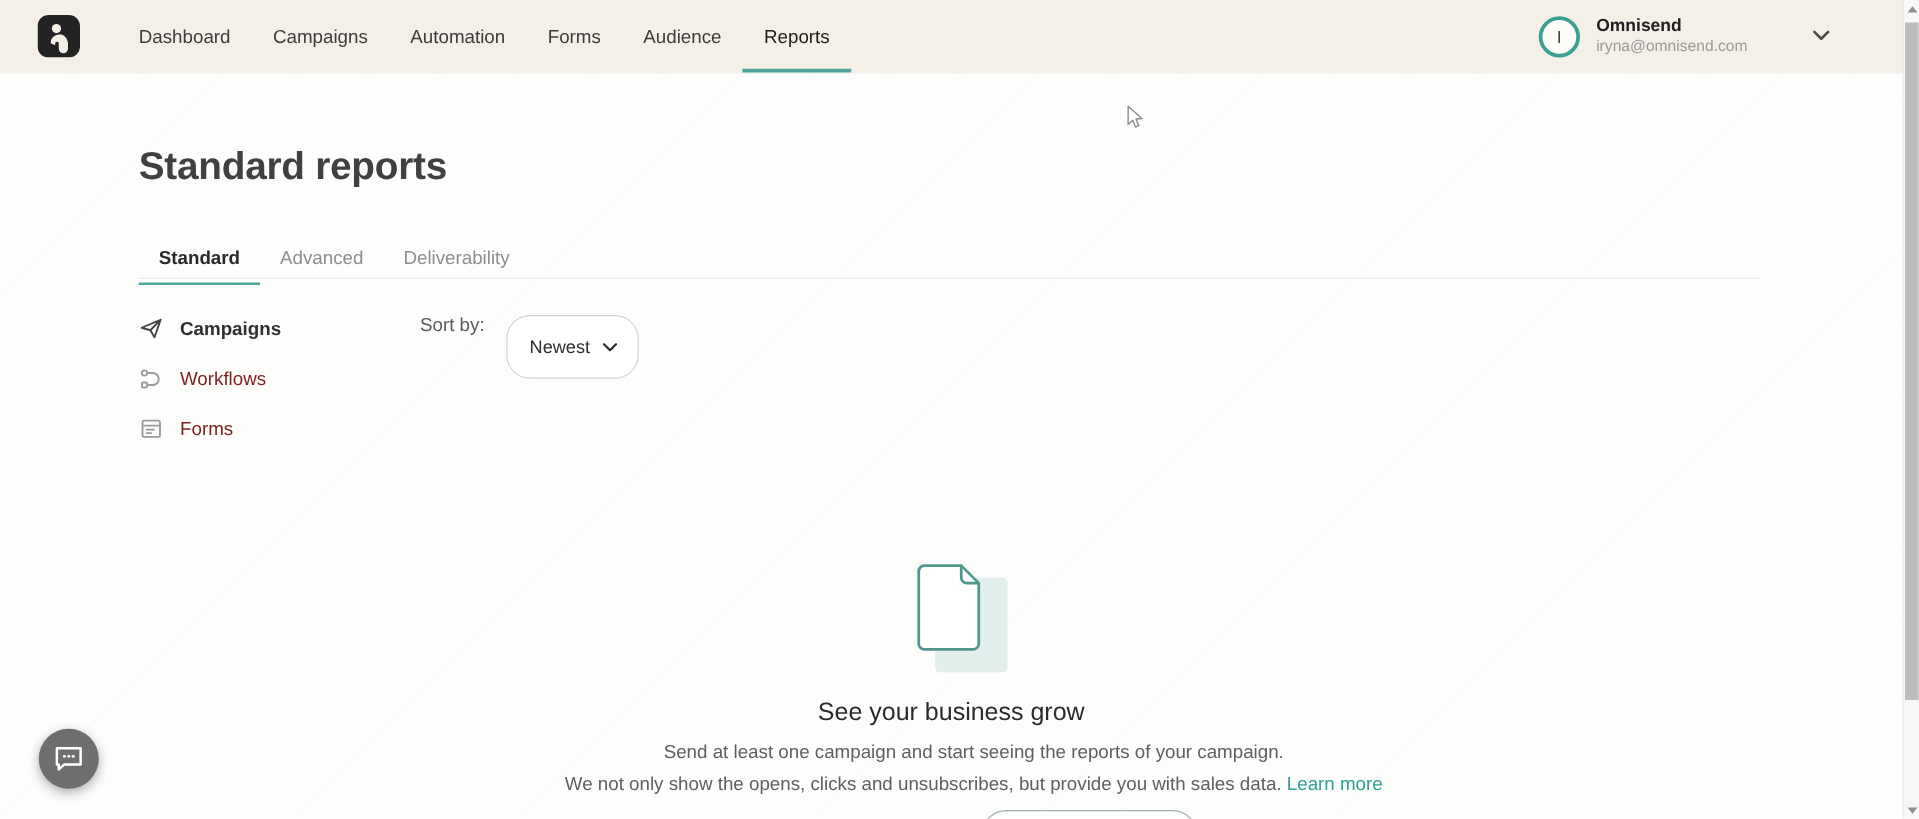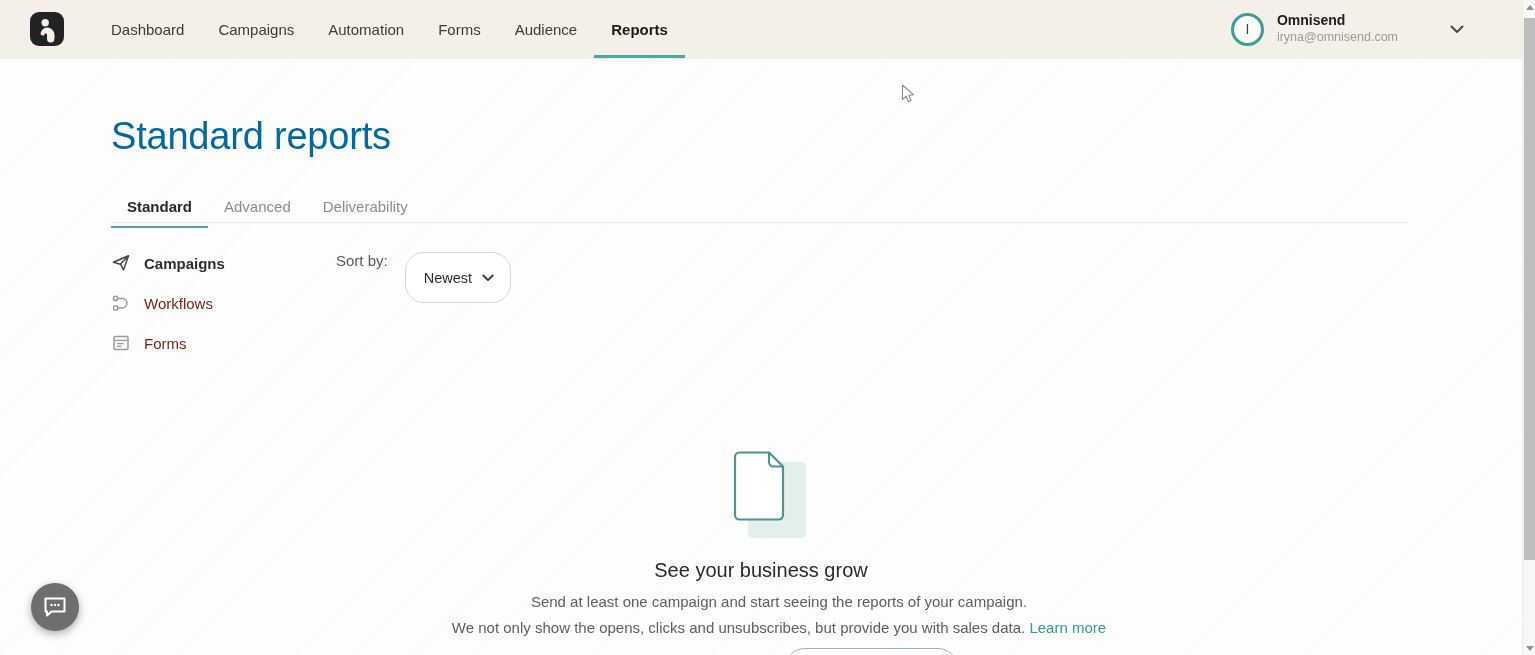--- a/index.html
+++ b/index.html
@@ -35,42 +35,42 @@
     display:flex;align-items:stretch;
     box-shadow:0 1px 0 rgba(0,0,0,0.05);
     z-index:10;
   }
   .logo{width:34px;height:34px;margin:12px 0 0 30px;flex:0 0 auto;}
   .nav{display:flex;margin-left:30px;}
   .nav-item{
     display:flex;align-items:center;padding:0 17px;cursor:pointer;
     font-size:15px;color:#3c3c3c;position:relative;
   }
-  .nav-item.active{color:#1c1c1c;font-weight:700;}
+  .nav-item.active{color:#1c1c1c;font-weight:400;}
   .nav-item.active::after{
     content:"";position:absolute;left:0;right:0;bottom:0;height:3px;background:var(--accent);
   }
   .user{display:flex;align-items:center;margin-left:auto;padding-right:58px;}
   .avatar{
     width:33px;height:33px;border-radius:50%;border:3px solid #3ba093;
     background:#fdfcf9;display:flex;align-items:center;justify-content:center;
     font-size:14px;font-weight:500;color:#3d4a48;
   }
   .user-text{margin-left:13px;line-height:1.25;}
   .user-name{font-size:14px;font-weight:700;color:#202020;}
   .user-email{font-size:12.5px;color:#9a9a9a;}
   .user-chevron{margin-left:52px;}
 
   
   .main{position:absolute;top:58px;left:0;width:1522px;height:597px;background:#fdfdfc;}
   .main::before{
     content:"";position:absolute;inset:0;pointer-events:none;
     background:repeating-linear-gradient(135deg, rgba(90,90,90,0.02) 0 1px, transparent 1px 42px);
   }
-  .page-title{position:absolute;left:111px;top:57px;font-size:38px;font-weight:400;color:#0369a1;letter-spacing:-0.2px;}
+  .page-title{position:absolute;left:111px;top:57px;font-size:31px;font-weight:700;color:#404040;letter-spacing:-0.2px;}
 
   .tabs{position:absolute;left:111px;top:132px;display:flex;}
   .tab{padding:8px 16px 13px 16px;font-size:15px;color:#8e8e8e;cursor:pointer;position:relative;}
   .tab:first-child{padding-left:16px;}
   .tab.active{color:#2a2a2a;font-weight:700;}
   .tab.active::after{content:"";position:absolute;left:0;right:0;bottom:0;height:2px;background:var(--accent);}
   .tabs-divider{position:absolute;left:111px;top:164px;width:1296px;height:1px;background:#e7e7e7;}
 
   
   .cat-list{position:absolute;left:111px;top:190px;width:200px;}

